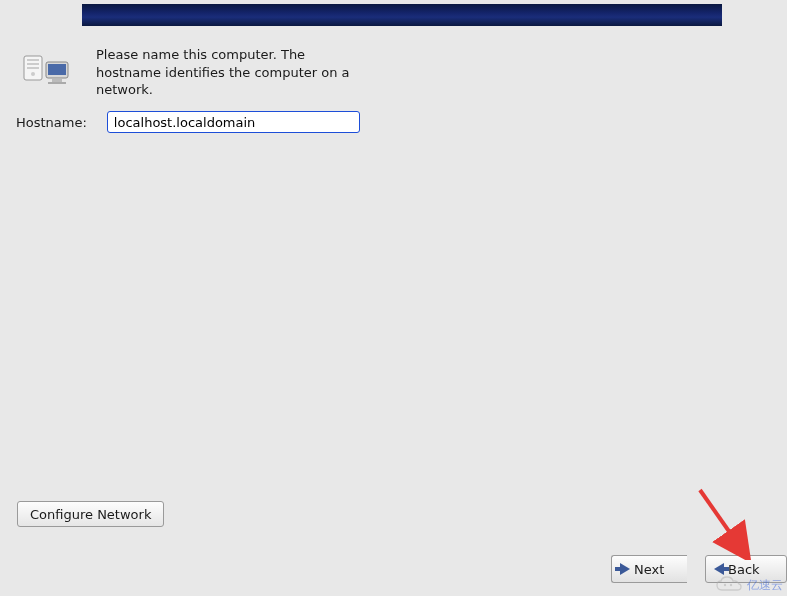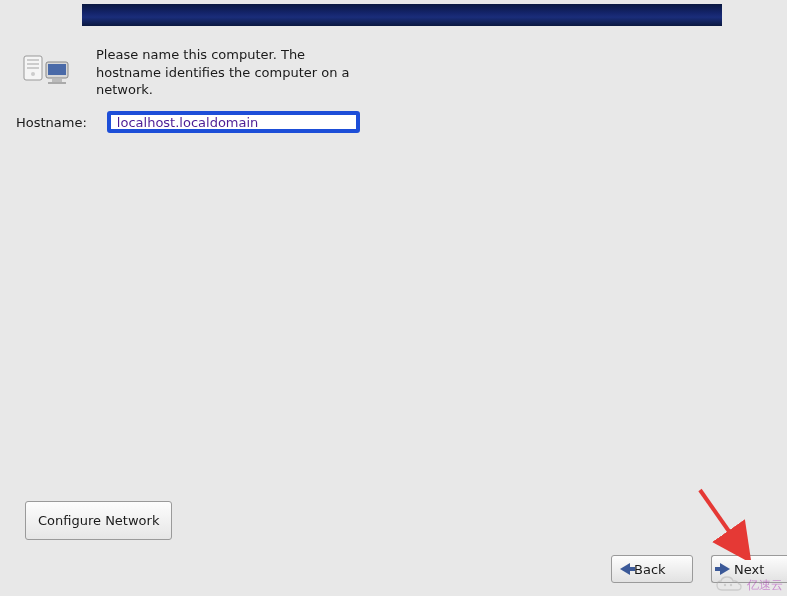--- a/index.html
+++ b/index.html
@@ -54,40 +54,39 @@
     }
     .hostname-label {
       color: #1a1a1a;
       font-size: 13px;
     }
     .hostname-input {
       width: 253px;
       height: 22px;
       padding: 2px 6px;
       font-size: 13px;
-      border: 4px solid #1d4ed8;
+      border: 1px solid #1d4ed8;
       border-radius: 3px;
       background: #ffffff;
       font-family: inherit;
-      color: #4c1d95;
+      color: #000000;
     }
     .configure-btn {
       position: absolute;
       top: 501px;
       left: 17px;
-      height: 39px;
+      height: 26px;
       padding: 0 12px;
       font-size: 13px;
       background: linear-gradient(to bottom, #fdfdfd, #e6e6e6);
       border: 1px solid #9a9a9a;
       border-radius: 3px;
       color: #1a1a1a;
       cursor: pointer;
       font-family: inherit;
-      margin-left: 8px;
     }
     .nav-buttons {
       position: absolute;
       bottom: 13px;
       right: 0;
       display: flex;
       gap: 18px;
     }
     .nav-btn {
       height: 28px;
@@ -153,21 +152,21 @@
       width: 60px;
       height: 75px;
       pointer-events: none;
     }
     .watermark {
       position: absolute;
       bottom: 2px;
       right: 4px;
       opacity: 0.45;
       font-size: 12px;
-      color: #a21caf;
+      color: #1d4ed8;
       display: flex;
       align-items: center;
       gap: 4px;
       pointer-events: none;
     }
     .watermark-cloud {
       width: 28px;
       height: 18px;
     }
   </style>
@@ -192,27 +191,27 @@
 </div>
 
 <div class="hostname-row">
   <label class="hostname-label">Hostname:</label>
   <input type="text" class="hostname-input" value="localhost.localdomain" style="">
 </div>
 
 <button class="configure-btn">Configure Network</button>
 
 <div class="nav-buttons">
+  <button class="nav-btn next-btn">
+    <span class="arrow-right"></span>
+    <span>Next</span>
+  </button>
   <button class="nav-btn back-btn">
     <span class="arrow-left"></span>
     <span>Back</span>
-  </button>
-  <button class="nav-btn next-btn">
-    <span class="arrow-right"></span>
-    <span>Next</span>
   </button>
 </div>
 
 <svg class="red-arrow" viewBox="0 0 60 75">
   <defs>
     <marker id="arrowhead" markerWidth="10" markerHeight="10" refX="5" refY="5" orient="auto">
       <polygon points="0,0 10,5 0,10" fill="#e53935"></polygon>
     </marker>
   </defs>
   <line x1="8" y1="5" x2="48" y2="62" stroke="#e53935" stroke-width="4" marker-end="url(#arrowhead)"></line>

